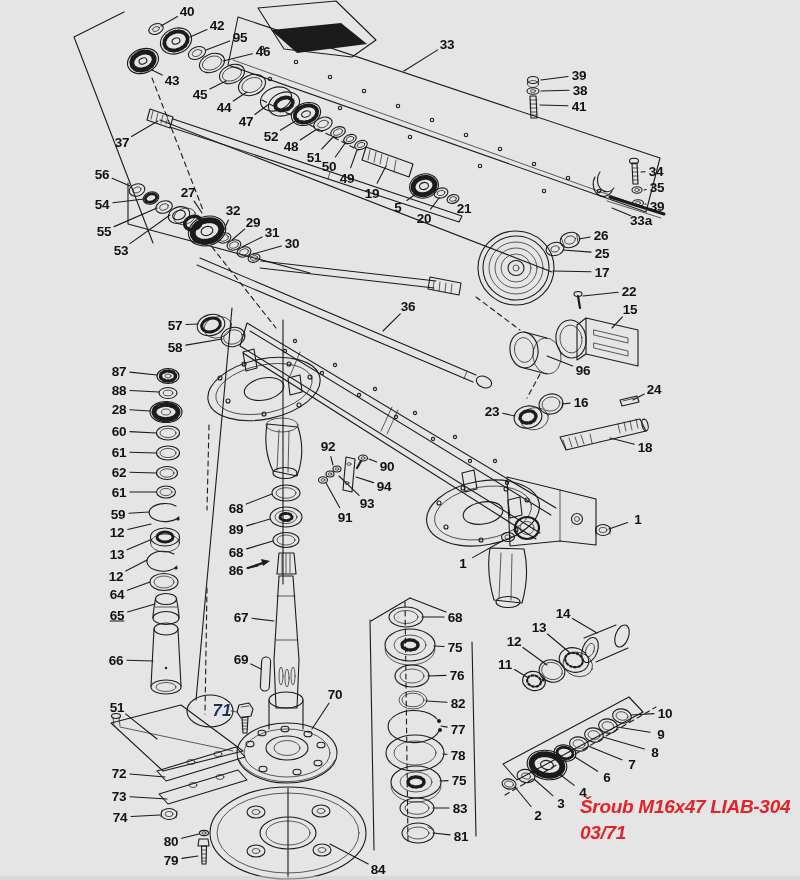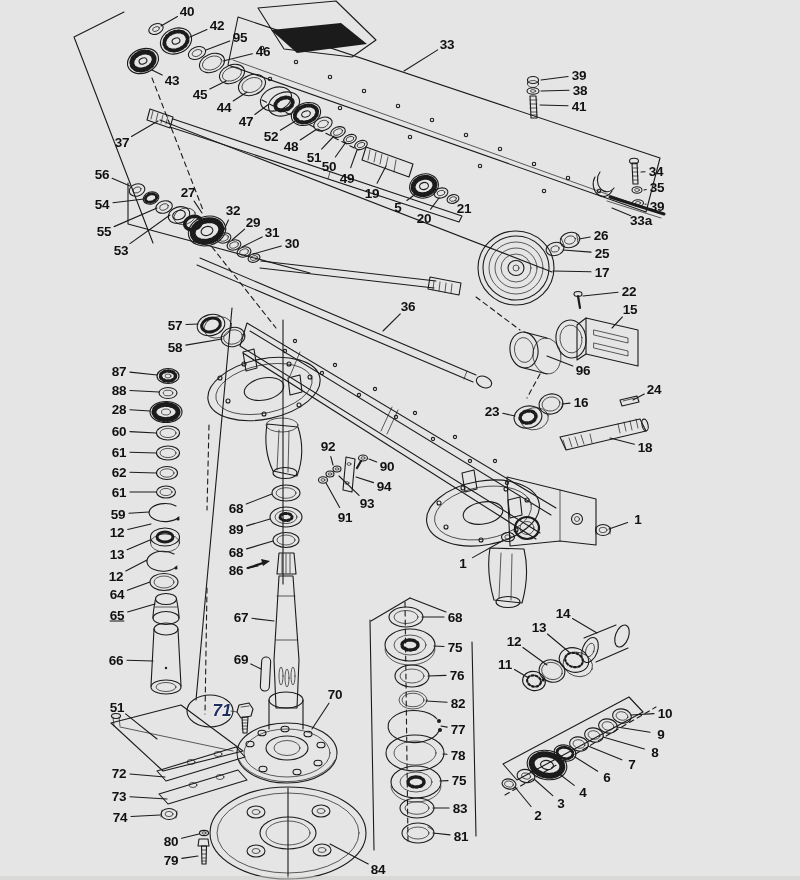--- a/index.html
+++ b/index.html
@@ -811,17 +811,19 @@
       <div class="callout" style="left: 119px; top: 773px;">72</div>
       <div class="callout" style="left: 119px; top: 796px;">73</div>
       <div class="callout" style="left: 120px; top: 817px;">74</div>
       <div class="callout" style="left: 171px; top: 841px;">80</div>
       <div class="callout" style="left: 171px; top: 860px;">79</div>
     </div>
 
 <div id="circled-num" style="left: 222px; top: 711px; color: rgb(28, 45, 94);">71</div>
 
 <div id="red-note" style="left: 580px; top: 794px; color: rgb(229, 34, 40);">
+  <div>Šroub M16x47 LIAB-304</div>
+  <div>03/71</div>
 </div>
 
 <div id="scan-edge"></div>
 
 </div>
 
 </body></html>

